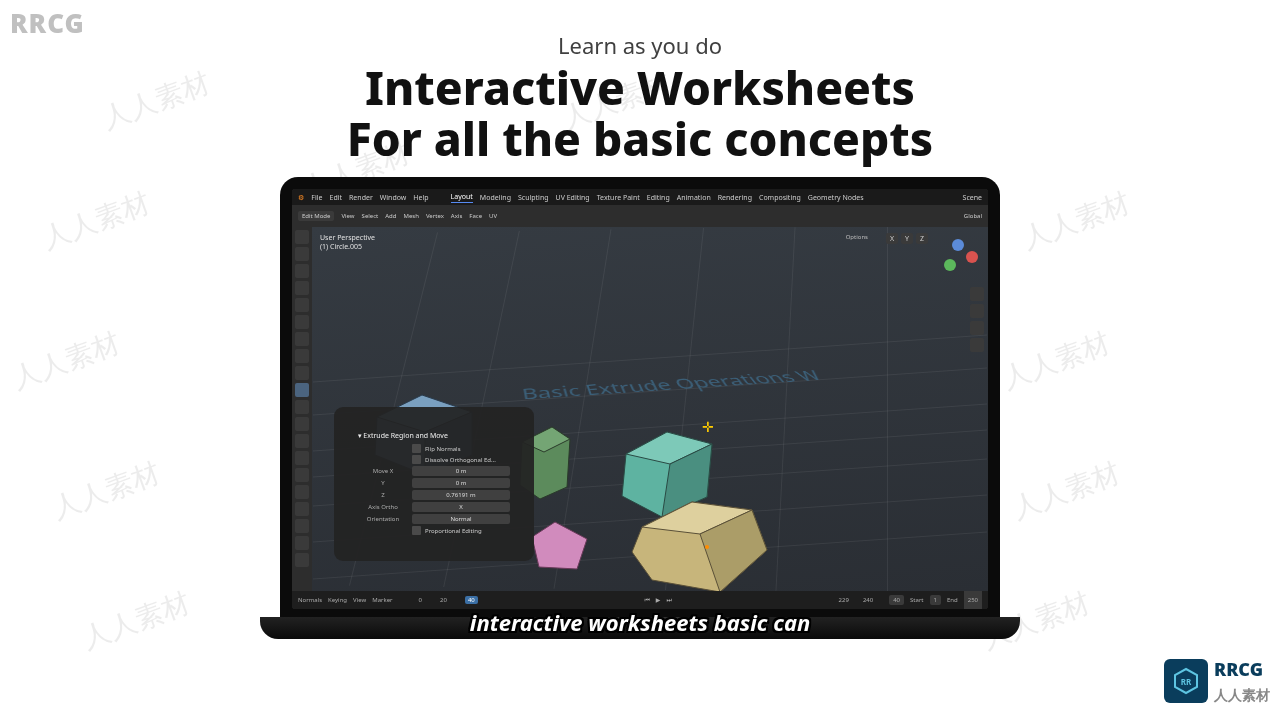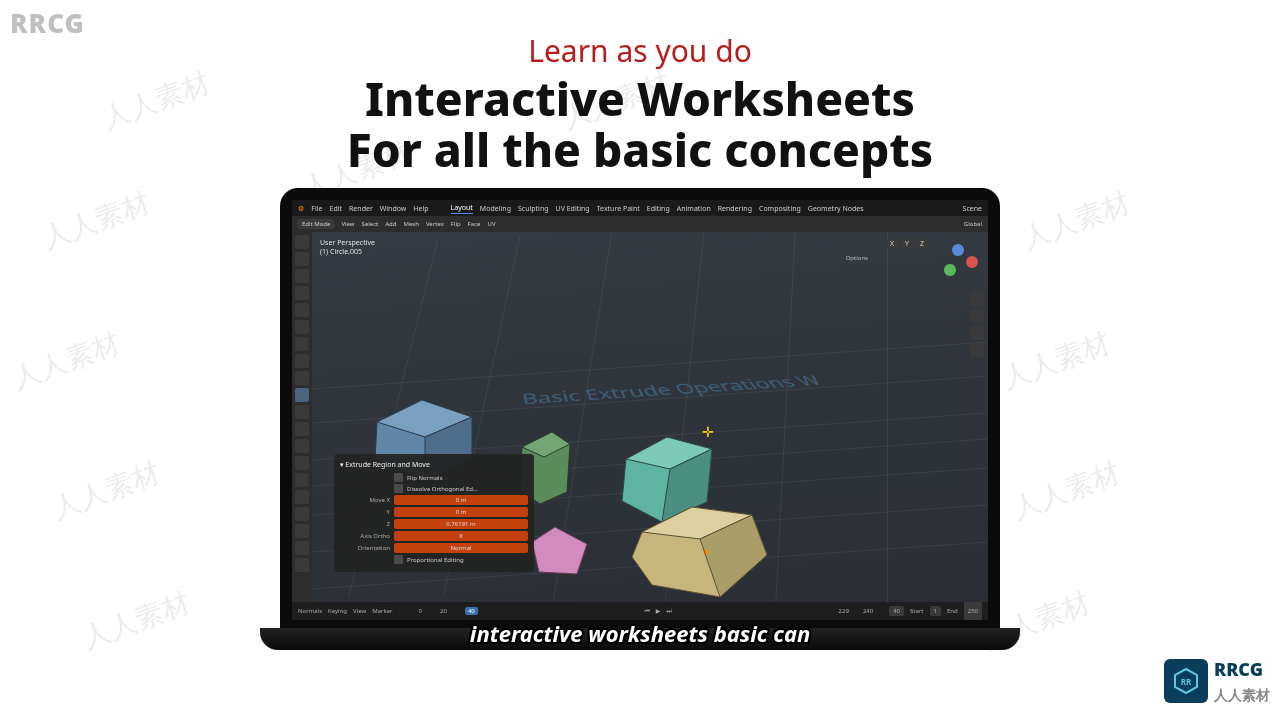--- a/index.html
+++ b/index.html
@@ -61,22 +61,22 @@
       position: relative;
       z-index: 5;
       width: 100%;
       height: 100%;
       display: flex;
       flex-direction: column;
       align-items: center;
       padding-top: 30px;
     }
     .subtitle-top {
-      font-size: 30px;
-      color: #b91c1c;
+      font-size: 22px;
+      color: #404040;
       font-weight: 400;
       margin-bottom: 2px;
     }
     .title-main {
       font-size: 46px;
       font-weight: 800;
       color: #111;
       text-align: center;
       line-height: 1.1;
     }
@@ -129,21 +129,21 @@
       align-items: center;
       padding: 0 6px;
       gap: 7px;
       font-size: 7px;
     }
     .bl-topbar span.active {
       color:#fff;border-bottom:1px solid #568af2;padding-bottom:1px;
     }
     .bl-topbar .spacer{flex:1;}
     .bl-header {
-      height: 16px;
+      height: 22px;
       background: #2d2d2d;
       display: flex;
       align-items: center;
       padding: 0 6px;
       gap: 7px;
       font-size: 6px;
     }
     .bl-body {
       flex: 1;
       display: flex;
@@ -206,38 +206,38 @@
     .vp-right-icons{
       position:absolute;right:4px;top:60px;
       display:flex;flex-direction:column;gap:3px;
     }
     .vp-right-icons div{width:14px;height:14px;background:#3a3a3a;border-radius:2px;}
     .vp-axes{
       position:absolute;top:6px;right:60px;font-size:7px;
       display:flex;gap:3px;
     }
     .vp-axes span{padding:1px 4px;background:#3a3a3a;border-radius:2px;}
-    .vp-options{position:absolute;top:22px;right:120px;font-size:6px;color:#bbb;}
+    .vp-options{position:absolute;top:6px;right:120px;font-size:6px;color:#bbb;}
     .shape {
       position: absolute;
     }
     .op-panel {
       position: absolute;
       bottom: 30px;
       left: 22px;
       width: 200px;
       background: rgba(35,35,35,0.94);
-      border-radius: 4px;
-      padding: 6px;
+      border-radius: 9px;
+      padding: 24px;
       font-size: 6px;
     }
     .op-title{font-size:7px;margin-bottom:4px;color:#eee;}
     .op-row{display:flex;align-items:center;gap:4px;margin-bottom:2px;}
-    .op-row .lbl{width:50px;text-align:right;color:#aaa;}
-    .op-row .val{flex:1;background:#c2410c;border-radius:2px;padding:1px 4px;text-align:center;color:#ddd;}
+    .op-row .lbl{width:50px;text-align:center;color:#aaa;}
+    .op-row .val{flex:1;background:#404040;border-radius:2px;padding:1px 4px;text-align:center;color:#ddd;}
     .op-row .chk{width:9px;height:9px;background:#4a4a4a;border-radius:1px;}
     .bl-timeline {
       height: 18px;
       background: #1e1e1e;
       display: flex;
       align-items: center;
       font-size: 6px;
       padding: 0 6px;
       gap: 6px;
       color:#aaa;
@@ -318,21 +318,21 @@
           <span>Scene</span>
         </div>
 
         <div class="bl-header">
           <span style="background:#3a3a3a;padding:1px 4px;border-radius:2px">Edit Mode</span>
           <span>View</span>
           <span>Select</span>
           <span>Add</span>
           <span>Mesh</span>
           <span>Vertex</span>
-          <span>Flip</span>
+          <span>Axis</span>
           <span>Face</span>
           <span>UV</span>
           <span class="spacer" style="flex:1"></span>
           <span>Global</span>
         </div>
 
         <div class="bl-body">
           <div class="bl-tools-left">
             <div class="tool-btn"></div>
             <div class="tool-btn"></div>

